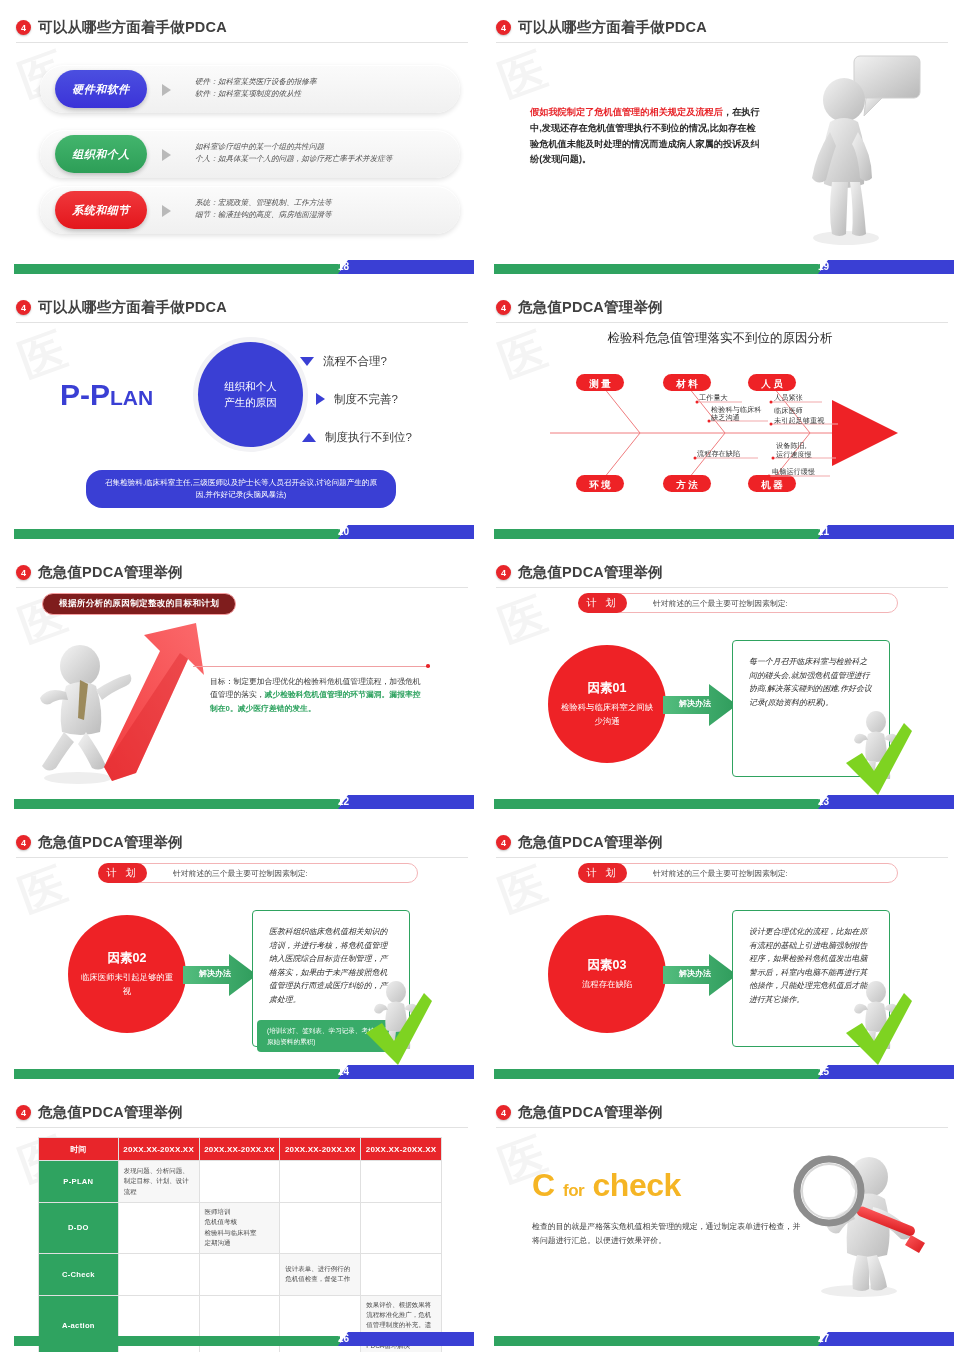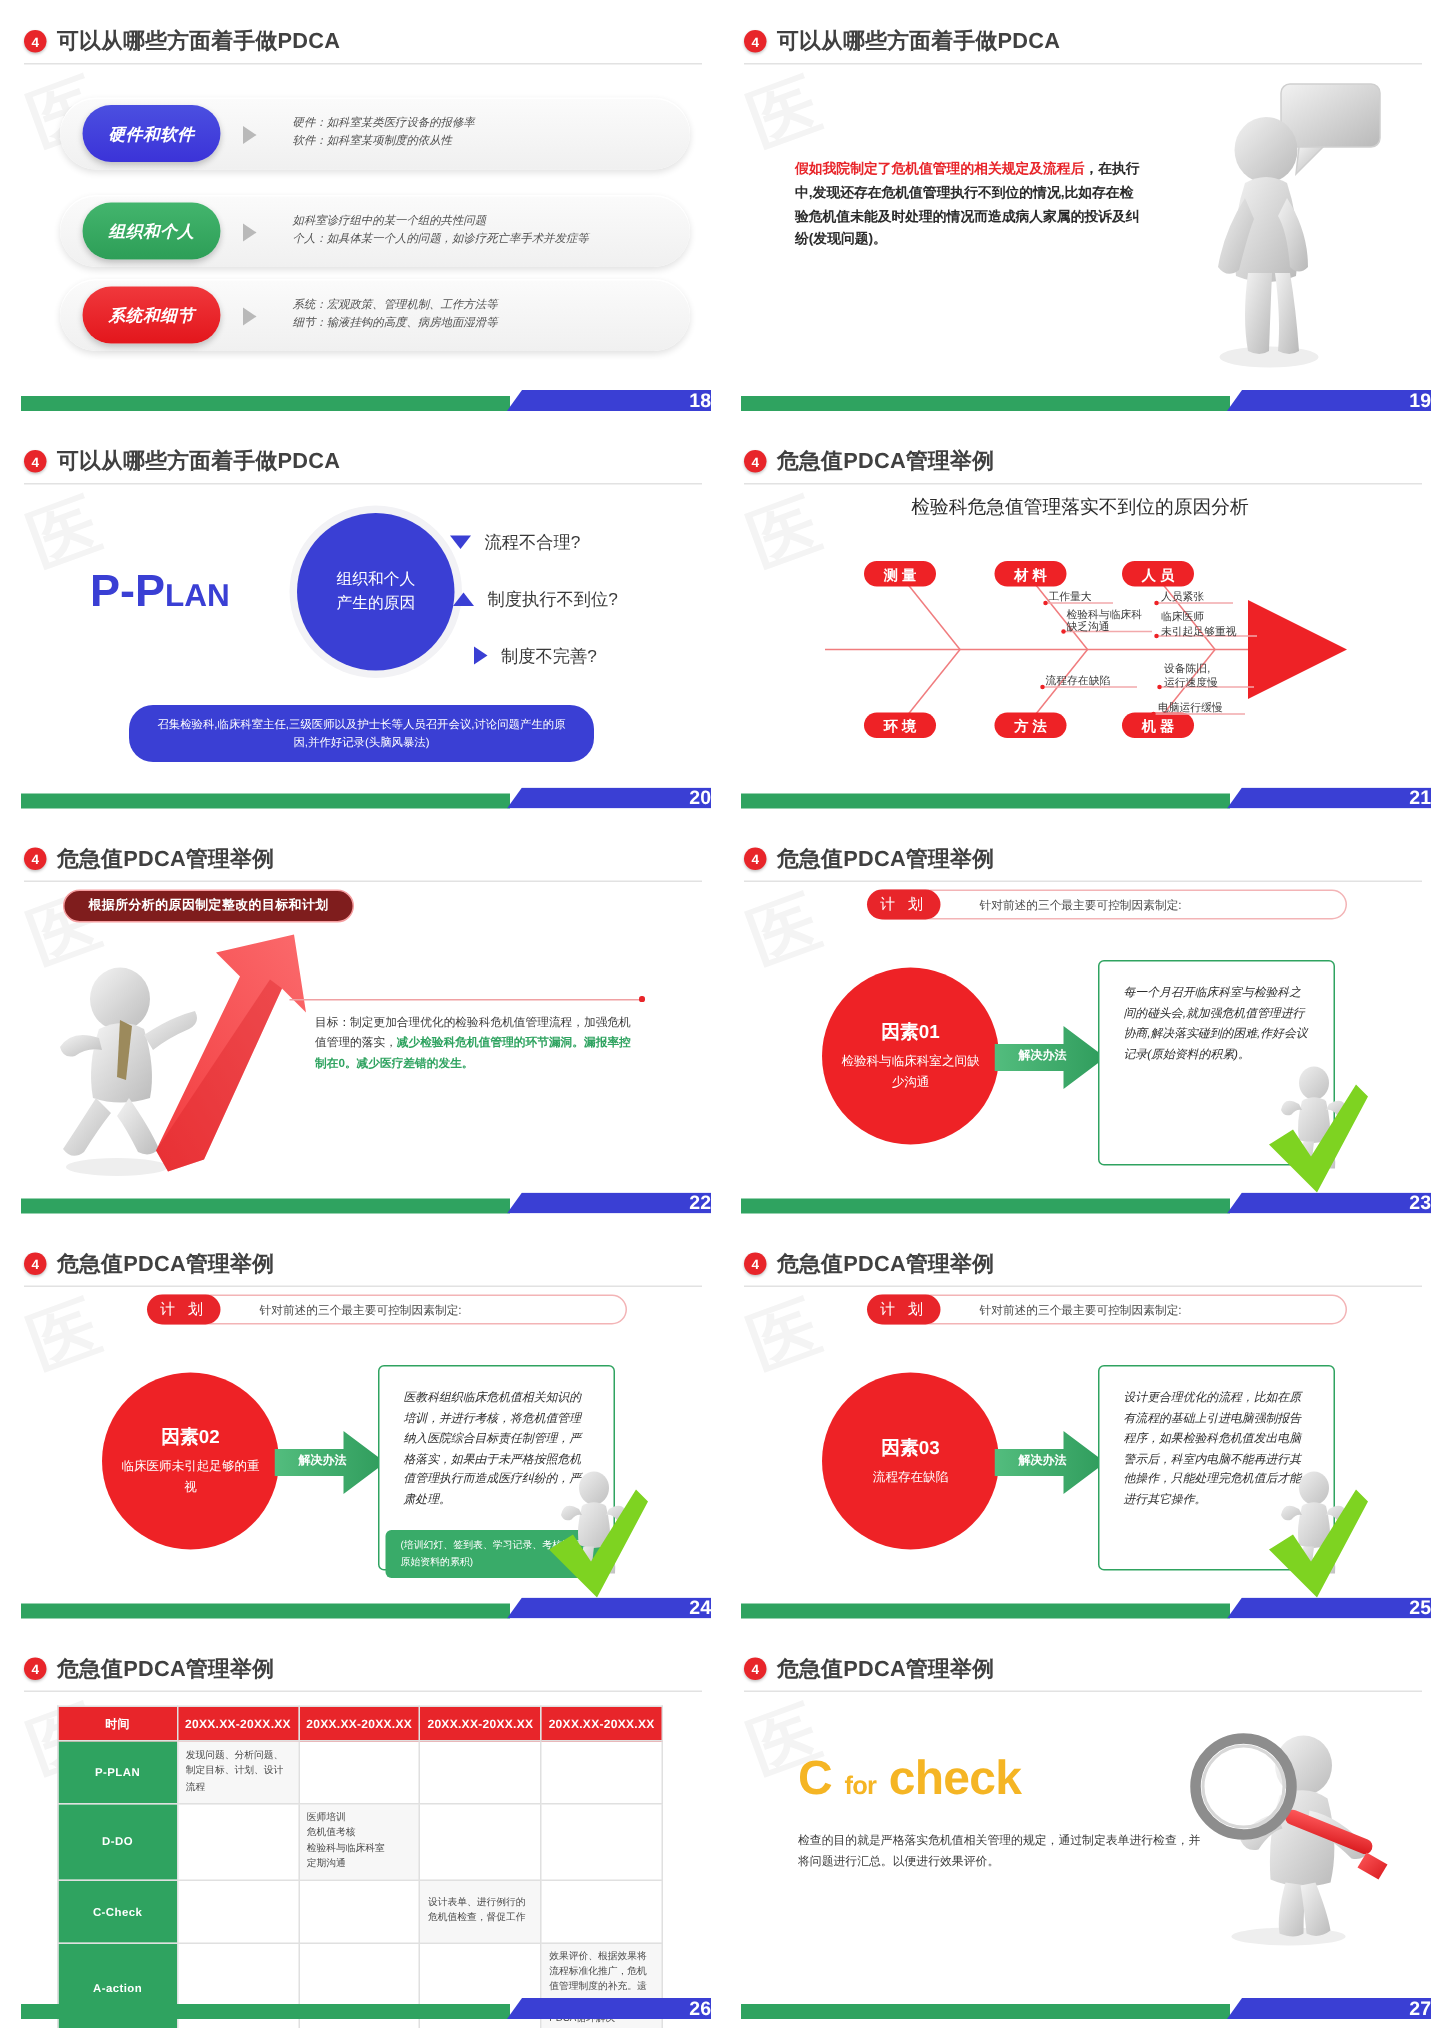--- a/index.html
+++ b/index.html
@@ -29,21 +29,21 @@
 
   
   .foot { position: absolute; left: 0; right: 0; bottom: 6px; height: 14px; }
   .foot .bar { position: absolute; left: 14px; right: 140px; bottom: 0; height: 10px; background: #2fa360; }
   .foot .slant {
     position: absolute; right: 6px; bottom: 0; width: 136px; height: 14px;
     background: #3a3fd4; clip-path: polygon(10px 0, 100% 0, 100% 100%, 0 100%);
   }
   .foot .pg {
     position: absolute; right: 6px; bottom: 0; width: 136px; height: 14px;
-    color: #fff; font-size: 13px; font-weight: bold; line-height: 14px; text-align: right;
+    color: #fff; font-size: 10px; font-weight: bold; line-height: 14px; text-align: left;
   }
   .wm {
     position: absolute; left: 20px; top: 45px; font-size: 46px; color: #f4f4f4;
     font-weight: bold; transform: rotate(-20deg); pointer-events: none; user-select: none;
   }
 
   
   .pillrow { position: absolute; left: 40px; right: 20px; height: 48px;
     background: linear-gradient(180deg,#fbfbfb,#f0f0f0); border-radius: 24px;
     box-shadow: 0 2px 5px rgba(0,0,0,.12), inset 0 1px 0 #fff; font-style: italic; }
@@ -248,27 +248,27 @@
     <div class="circ20">
       <div>组织和个人</div>
       <div>产生的原因</div>
     </div>
 
     <div class="qlist">
       <div class="qrow">
         <span class="ico down"></span>
         <span class="lbl">流程不合理?</span>
       </div>
+      <div class="qrow q2">
+        <span class="ico right"></span>
+        <span class="lbl">制度不完善?</span>
+      </div>
       <div class="qrow q3">
         <span class="ico up"></span>
         <span class="lbl">制度执行不到位?</span>
-      </div>
-      <div class="qrow q2">
-        <span class="ico right"></span>
-        <span class="lbl">制度不完善?</span>
       </div>
     </div>
 
     <div class="bluepill">召集检验科,临床科室主任,三级医师以及护士长等人员召开会议,讨论问题产生的原因,并作好记录(头脑风暴法)</div>
 
     <div class="foot">
       <div class="bar"></div>
       <div class="slant"></div>
       <div class="pg">20</div>
     </div>

